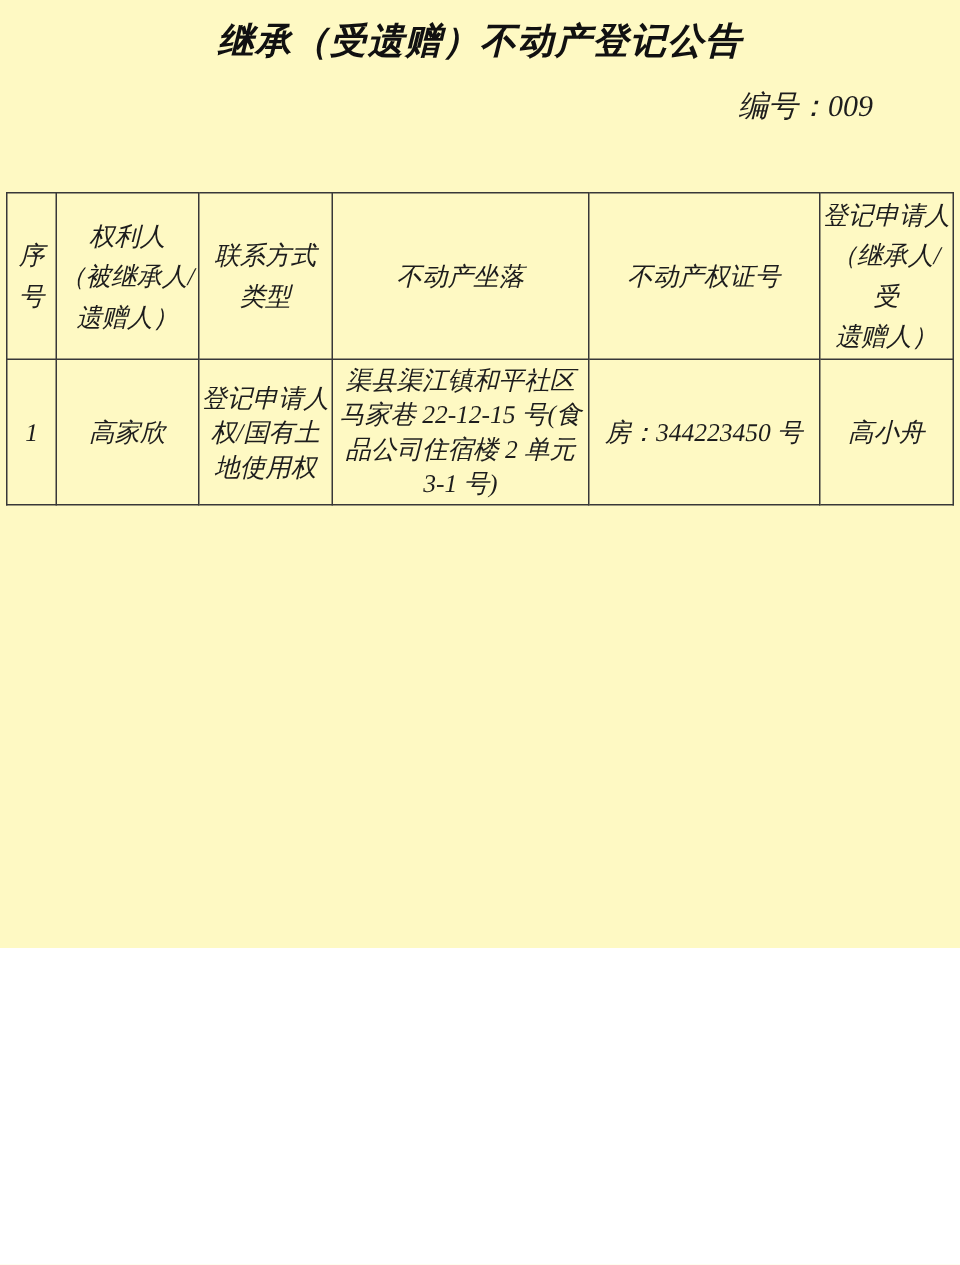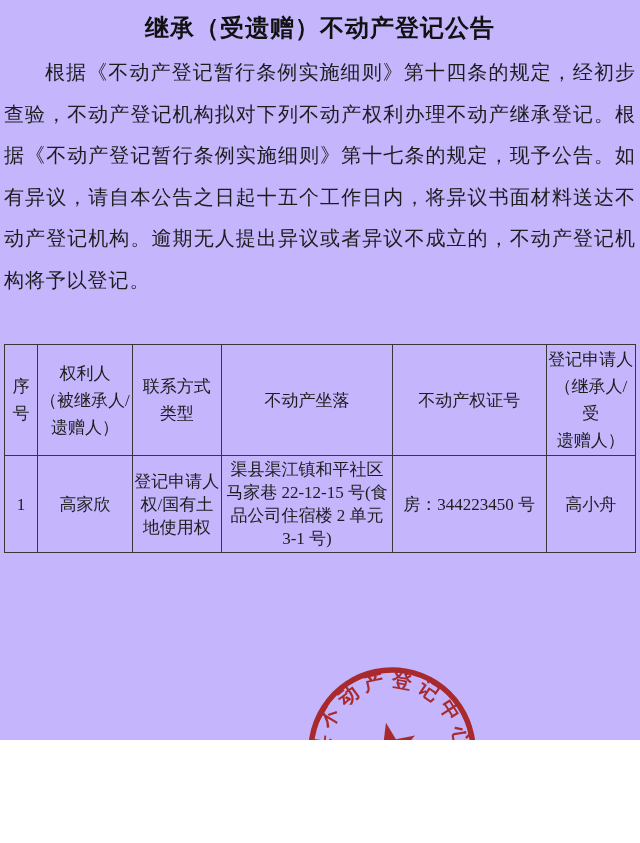--- a/index.html
+++ b/index.html
@@ -1,25 +1,26 @@
 <!DOCTYPE html>
 <html lang="zh"><head>
 <meta charset="utf-8">
 <style>
   * { margin: 0; padding: 0; box-sizing: border-box; }
   html, body { background: #ffffff; }
   .page {
     position: relative;
     width: 640px;
-    height: 740px;
+    height: 632px;
     margin: 0 auto;
-    background: #c4b5fd;
+    background: #fef9c3;
     overflow: hidden;
     font-family: "Liberation Serif", "DejaVu Serif", serif;
     color: #1d1d1d;
+    font-style: italic;
   }
   .doc-title {
     padding-top: 11px;
     text-align: center;
     font-family: "Liberation Sans", "DejaVu Sans", sans-serif;
     font-weight: 700;
     font-size: 24px;
     line-height: 34px;
     letter-spacing: 1px;
     color: #111;
@@ -100,23 +101,23 @@
   .seal-ring-text { font-size: 20px; letter-spacing: 6px; }
   .seal-code-text { font-size: 8px;  letter-spacing: 1.3px; font-weight: normal; }
 </style>
 </head>
 <body>
 
 <div class="page">
 
   <div class="doc-title">继承（受遗赠）不动产登记公告</div>
 
+  <div class="doc-number">编号：009</div>
 
   <div class="doc-body">
-    <p>根据《不动产登记暂行条例实施细则》第十四条的规定，经初步查验，不动产登记机构拟对下列不动产权利办理不动产继承登记。根据《不动产登记暂行条例实施细则》第十七条的规定，现予公告。如有异议，请自本公告之日起十五个工作日内，将异议书面材料送达不动产登记机构。逾期无人提出异议或者异议不成立的，不动产登记机构将予以登记。</p>
   </div>
 
   <table class="reg-table">
     <colgroup>
       <col class="col-seq">
         <col class="col-owner">
         <col class="col-type">
       <col class="col-loc">
         <col class="col-cert">
         <col class="col-appl">

